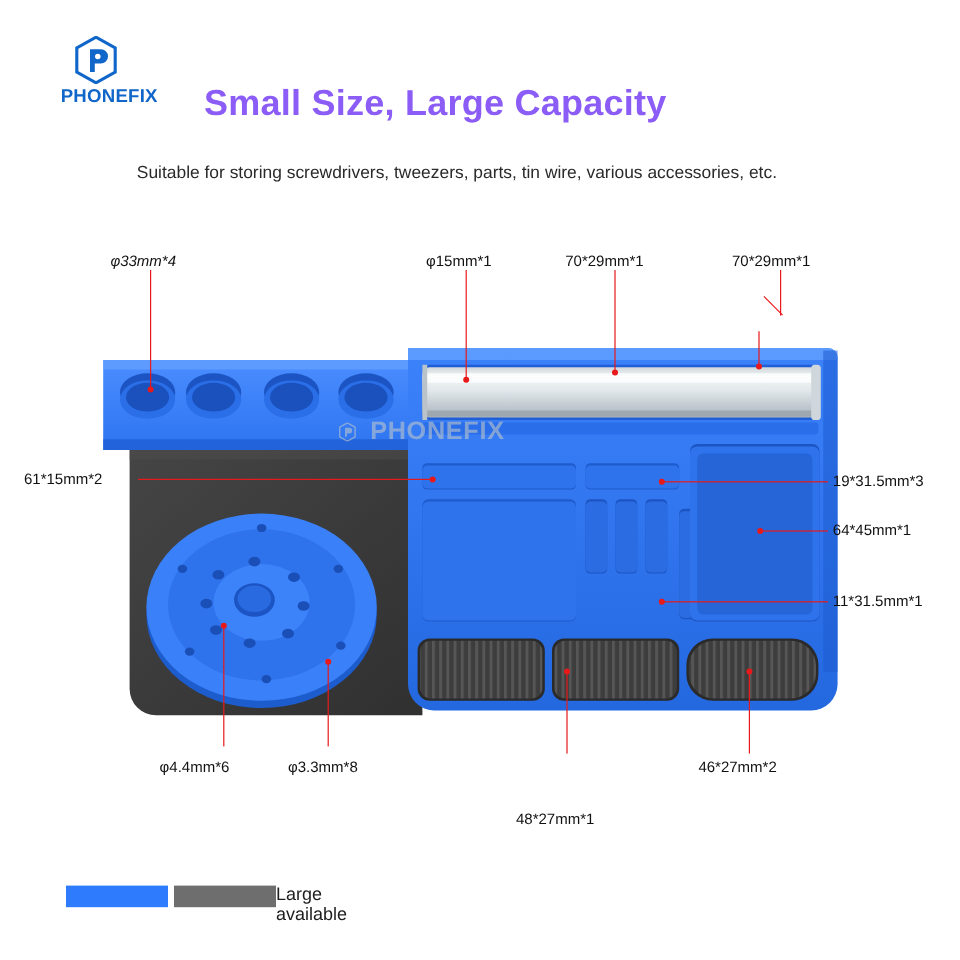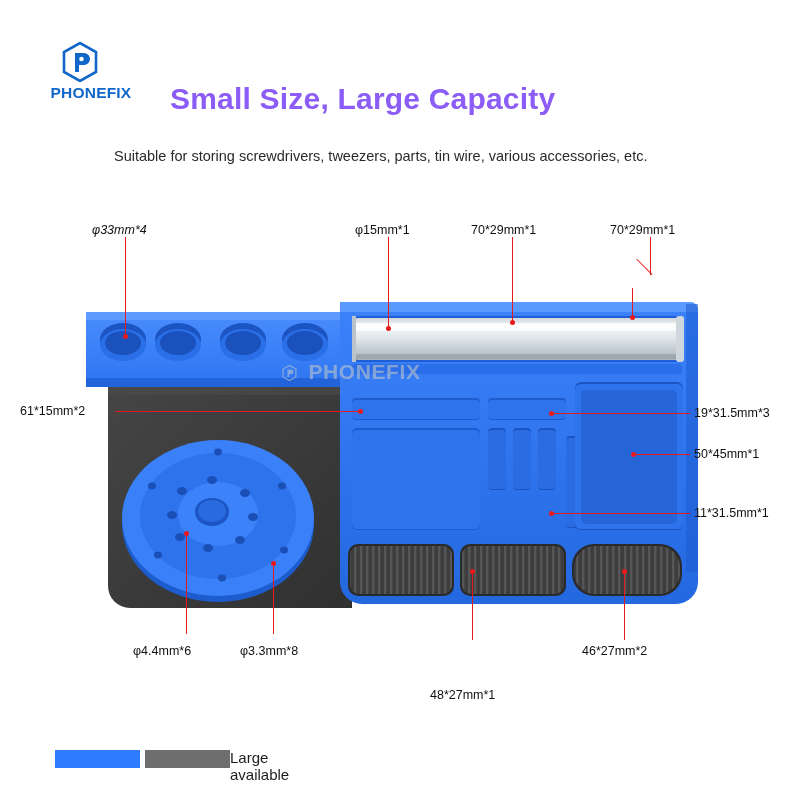--- a/index.html
+++ b/index.html
@@ -10,21 +10,21 @@
     width: 800px;
     height: 800px;
     background: #ffffff;
     font-family: "Liberation Sans", sans-serif;
     color: #222;
     overflow: hidden;
     position: relative;
   }
   #root {
     position: absolute;
-    left: 0; top: 12px;
+    left: 0; top: 0;
     width: 800px;
     height: 562px;
   }
 
   
   .brand {
     position: absolute;
     left: 26px;
     top: 30px;
     width: 130px;
@@ -343,21 +343,21 @@
 
   <div class="leader vline" style="left:624px; top:560px; height:68px;"></div>
   <div class="dot-end" style="left:621.5px; top:557px;"></div>
 
   <div class="callout" style="left:92px;  top:211px;font-style:italic;">φ33mm*4</div>
   <div class="callout" style="left:355px; top:211px;">φ15mm*1</div>
   <div class="callout" style="left:471px; top:211px;">70*29mm*1</div>
   <div class="callout" style="left:610px; top:211px;">70*29mm*1</div>
   <div class="callout" style="left:20px;  top:392px;">61*15mm*2</div>
   <div class="callout" style="left:694px; top:394px;">19*31.5mm*3</div>
-  <div class="callout" style="left:694px; top:435px;">50*45mm*1</div>
+  <div class="callout" style="left:694px; top:435px;">64*45mm*1</div>
   <div class="callout" style="left:694px; top:494px;">11*31.5mm*1</div>
   <div class="callout" style="left:133px; top:632px;">φ4.4mm*6</div>
   <div class="callout" style="left:240px; top:632px;">φ3.3mm*8</div>
   <div class="callout" style="left:430px; top:632px;margin-top:44px;">48*27mm*1</div>
   <div class="callout" style="left:582px; top:632px;">46*27mm*2</div>
 
   <div class="legend">
     <div class="swatch swatch-blue"></div>
     <div class="swatch swatch-gray"></div>
     <div class="legend-label">Large available</div>

